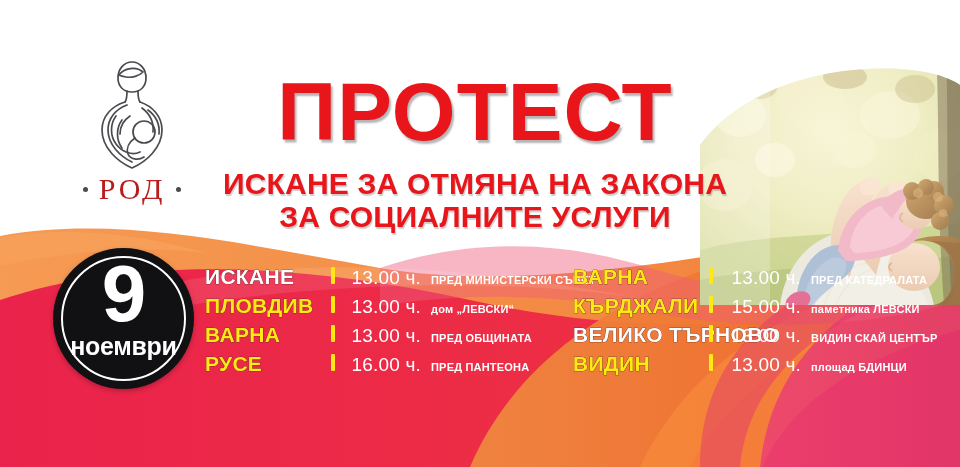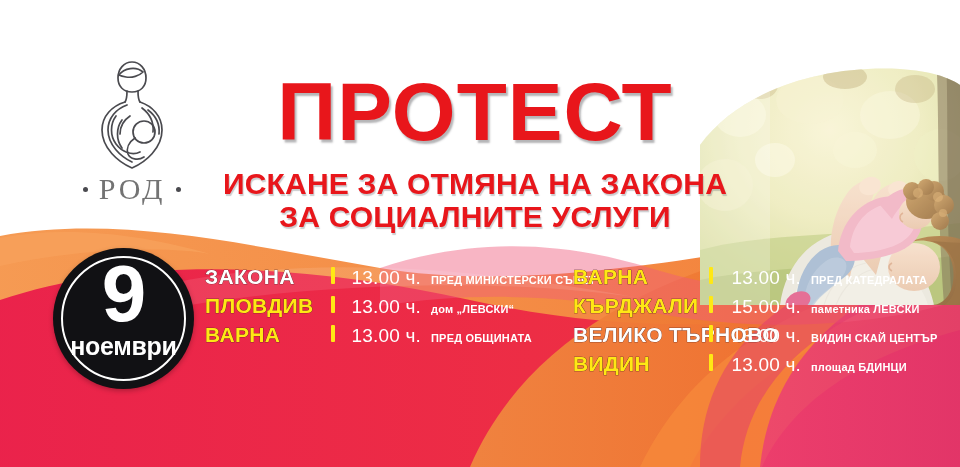--- a/index.html
+++ b/index.html
@@ -27,21 +27,21 @@
 
   
   .logo{
     position:absolute;left:62px;top:58px;width:140px;height:160px;
     text-align:center;
   }
   .logo-mark{width:92px;height:112px;display:block;margin:0 auto;}
   .logo-text{
     margin-top:4px;
     font-family:"Liberation Serif","DejaVu Serif",serif;
-    font-size:30px;letter-spacing:3px;color:#737373;
+    font-size:30px;letter-spacing:3px;color:#b91c1c;
     display:flex;align-items:center;justify-content:center;gap:11px;
     line-height:1;
   }
   .logo-dot{width:5px;height:5px;border-radius:50%;background:#4a4a4f;display:inline-block;flex:0 0 auto;}
 
   
   .headline{
     position:absolute;left:215px;top:58px;width:520px;text-align:center;
   }
   .title{
@@ -343,36 +343,42 @@
 
   <div class="date-badge">
     <div class="date-ring"></div>
     <div class="date-day">9</div>
     <div class="date-month">ноември</div>
   </div>
 
   <div class="schedule">
     <div class="col col-left" id="col-left">
         <div class="row">
-          <span class="city white">ЗАКОНА</span>
+          <span class="city white">ИСКАНЕ</span>
           <span class="sep"></span>
           <span class="time">13.00 ч.</span>
           <span class="place">ПРЕД МИНИСТЕРСКИ СЪВЕТ</span>
         </div>
         <div class="row">
           <span class="city yellow">ПЛОВДИВ</span>
           <span class="sep"></span>
           <span class="time">13.00 ч.</span>
           <span class="place">дом „ЛЕВСКИ“</span>
         </div>
         <div class="row">
           <span class="city yellow">ВАРНА</span>
           <span class="sep"></span>
           <span class="time">13.00 ч.</span>
           <span class="place">ПРЕД ОБЩИНАТА</span>
+        </div>
+        <div class="row">
+          <span class="city yellow">РУСЕ</span>
+          <span class="sep"></span>
+          <span class="time">16.00 ч.</span>
+          <span class="place">ПРЕД ПАНТЕОНА</span>
         </div>
       </div>
     <div class="col col-right" id="col-right">
         <div class="row">
           <span class="city yellow">ВАРНА</span>
           <span class="sep"></span>
           <span class="time">13.00 ч.</span>
           <span class="place">ПРЕД КАТЕДРАЛАТА</span>
         </div>
         <div class="row">

